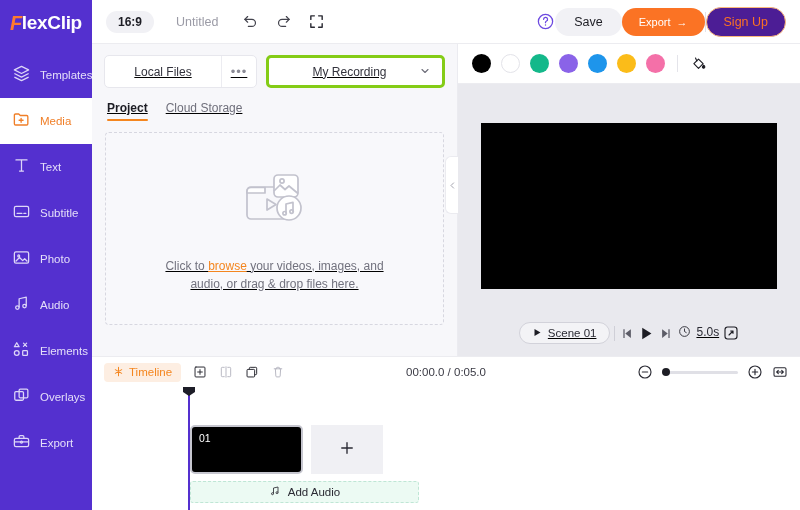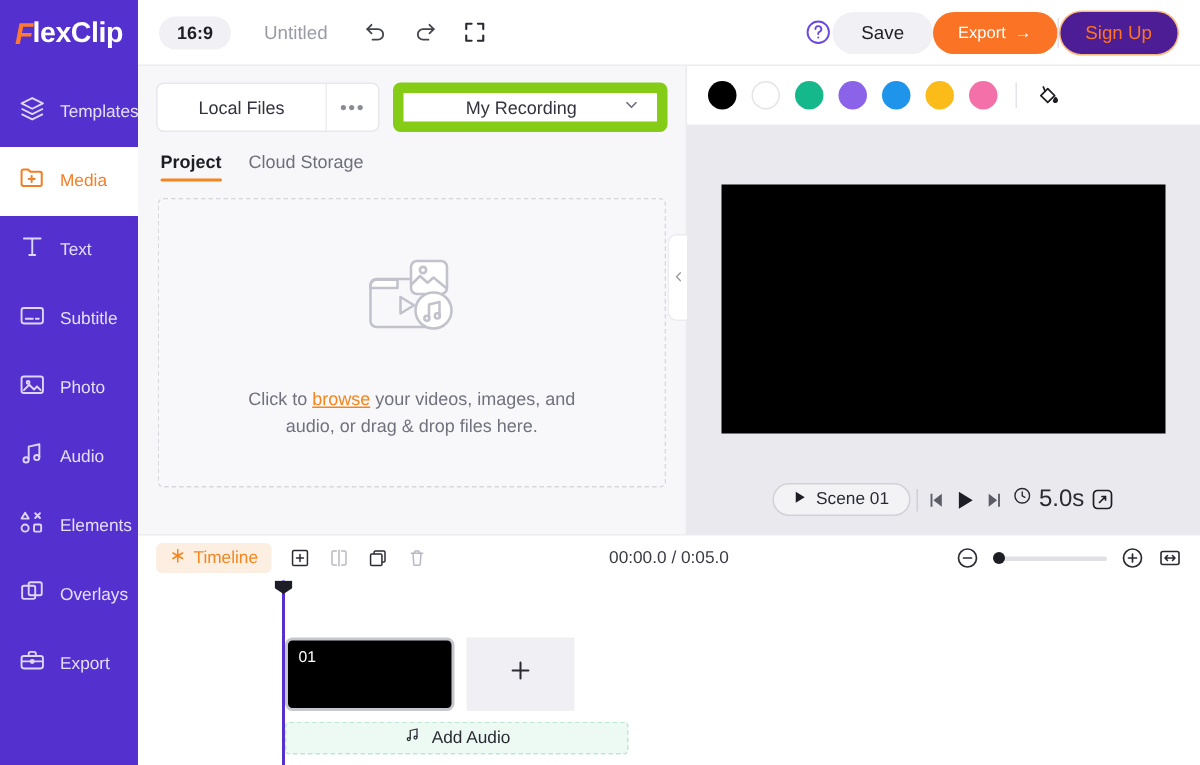--- a/index.html
+++ b/index.html
@@ -94,21 +94,21 @@
     font-family: inherit;
   }
   .divider-v { width:1px; height:20px; background:#e2e2e8; }
   .btn-signup {
     background: #4c1d95; border: 1px solid #fbb77c; border-radius: 16px;
     padding: 7px 17px; font-size: 12.5px; color: #fb7324; cursor: pointer;
     font-family: inherit;
   }
 
   
-  .body-split { flex: 1; display: flex; min-height: 0; }
+  .body-split { flex: 1; display: flex; min-height: 0; text-decoration: underline; }
 
   
   .media-panel {
     width: 366px; flex: 0 0 366px;
     background: #f7f7fa;
     display: flex; flex-direction: column;
     position: relative;
     border-right: 1px solid #ebebf0;
   }
   .source-row {
@@ -122,21 +122,21 @@
   .lf-label {
     flex: 1; text-align: center; font-size: 12px; color: #33333d; cursor: pointer;
   }
   .lf-sep { width: 1px; height: 100%; background: #ececf1; }
   .lf-more {
     width: 34px; display:flex; align-items:center; justify-content:center;
     font-size: 13px; color: #8b8b96; cursor: pointer; letter-spacing:1px;
   }
   .my-rec {
     flex: 1; display: flex; align-items: center; background: #fff;
-    border: 7px solid #84cc16; border-radius: 5px; height: 33px;
+    border: 3px solid #84cc16; border-radius: 5px; height: 33px;
     padding: 0 11px; cursor: pointer;
   }
   .my-rec-label { flex:1; text-align:center; font-size: 12px; color: #33333d; }
   .tabs-row { display: flex; gap: 18px; padding: 5px 15px 0 15px; }
   .tab {
     font-size: 12px; color: #6f6f7b; padding-bottom: 6px; cursor: pointer;
     position: relative;
   }
   .tab.active { color: #1d1d24; font-weight: 600; }
   .tab.active::after {
@@ -192,21 +192,21 @@
     height: 40px; display: flex; align-items: center;
     justify-content: center; gap: 4px; padding: 0 14px 6px 14px;
   }
   .scene-pill {
     border: 1px solid #d2d2da; background: rgba(255,255,255,0.45); border-radius: 13px;
     padding: 4px 13px; font-size: 11.5px; color: #2a2a33;
     display: flex; align-items: center; gap: 6px; cursor: pointer;
   }
   .pl-sep { width:1px; height:15px; background:#cfcfd7; }
   .pl-btn { cursor: pointer; display:flex; align-items:center; }
-  .dur { display:flex; align-items:flex-start; gap:5px; font-size:16px; color:#2a2a33; }
+  .dur { display:flex; align-items:flex-start; gap:5px; font-size:12px; color:#2a2a33; }
 
   
   .timeline-section {
     height: 154px; background: #ffffff; display: flex; flex-direction: column;
     border-top: 1px solid #ececf0;
   }
   .tl-toolbar {
     height: 30px; display: flex; align-items: center; padding: 0 12px; gap: 12px;
     position: relative;
   }

